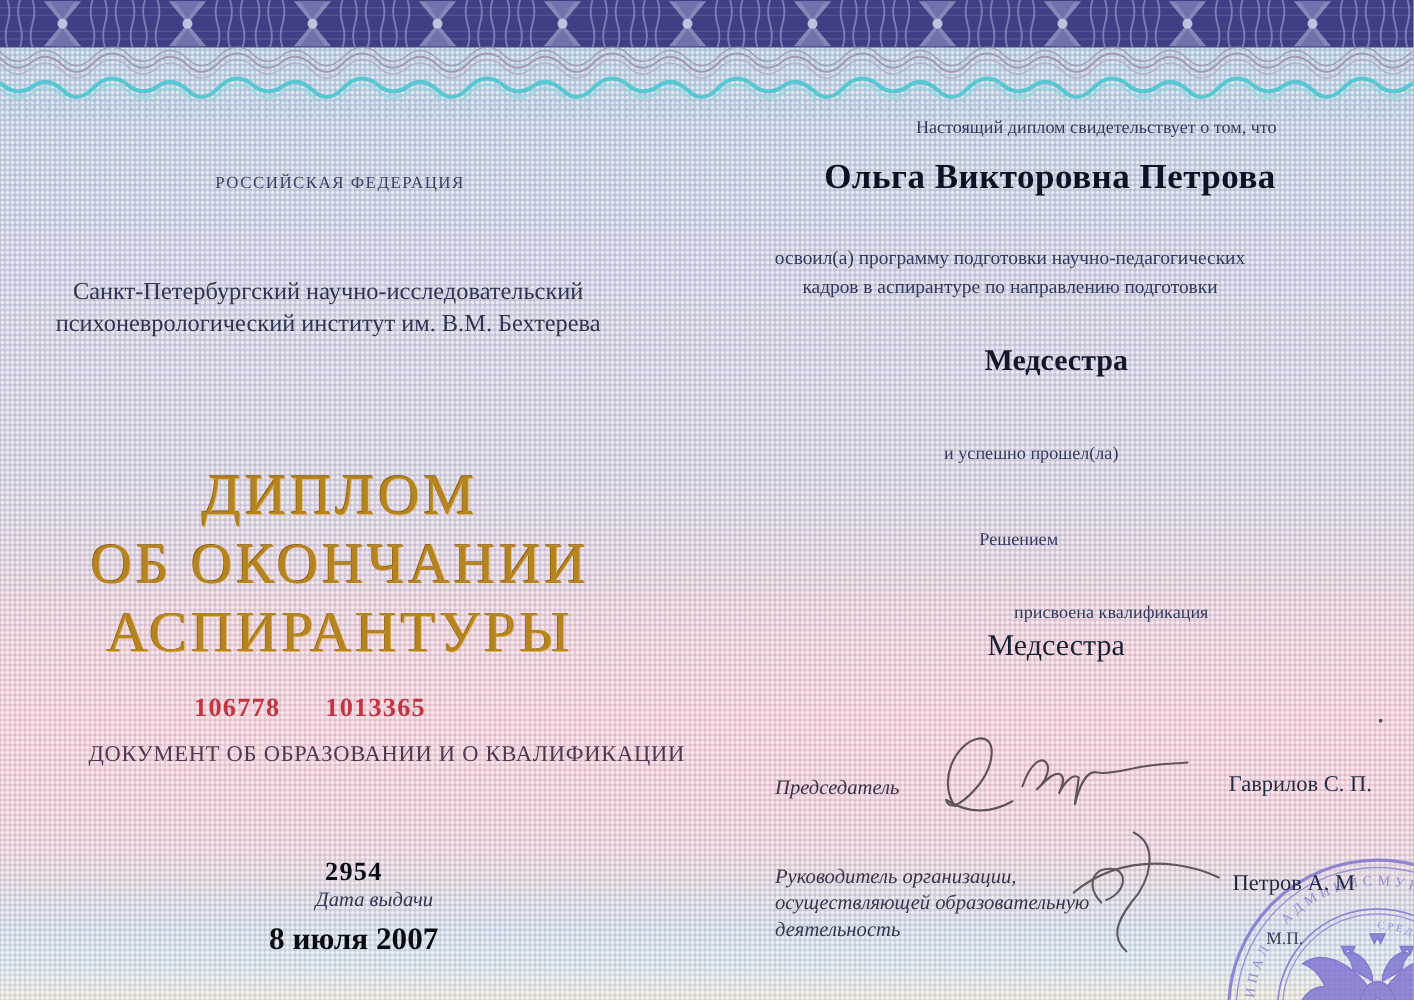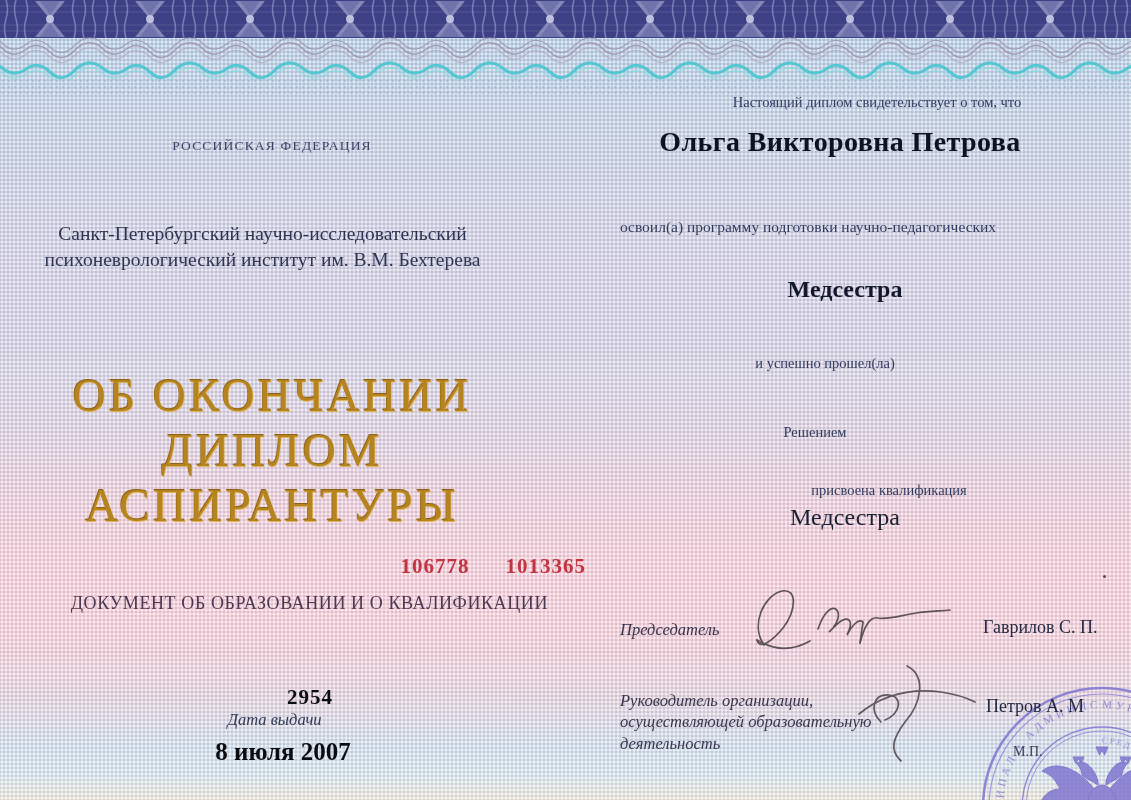--- a/index.html
+++ b/index.html
@@ -27,31 +27,31 @@
   .navy{color:#303a5e;}
   
   .country{top:138px;left:30px;width:484px;font-size:13.5px;letter-spacing:1.2px;color:#3a3f63;text-align:center;}
   .institution{top:221px;left:0;width:525px;font-size:19.5px;line-height:1.33;color:#2c3452;}
   .gold-title{
     top:368px;left:7px;width:530px;
     font-size:46px;line-height:1.2;letter-spacing:3px;
     color:#b5831f;
     text-shadow:.6px .6px 0 #dfb55c, -.6px -.6px 0 #8d6212;
   }
-  .numbers-row{top:554px;left:18px;width:568px;display:flex;justify-content:flex-end;gap:36px;
+  .numbers-row{top:554px;left:18px;width:460px;display:flex;justify-content:center;gap:36px;
     font-size:21px;font-weight:bold;color:#c13440;letter-spacing:1px;}
   .doc-type{top:593px;left:18px;width:530px;font-size:18px;letter-spacing:.6px;color:#4c3750;text-align:right;}
   .reg-label{top:665px;left:18px;width:530px;font-style:italic;font-size:16.5px;color:#2f3854;}
-  .reg-number{top:685px;left:18px;width:530px;font-size:21px;font-weight:bold;color:#0b0d16;letter-spacing:1px;padding-left:27px;}
-  .date-label{top:710px;left:18px;width:513px;font-style:italic;font-size:16.5px;color:#2f3854;}
+  .reg-number{top:685px;left:18px;width:530px;font-size:21px;font-weight:bold;color:#0b0d16;letter-spacing:1px;}
+  .date-label{top:710px;left:18px;width:563px;font-style:italic;font-size:16.5px;color:#2f3854;}
   .issue-date{top:738px;left:18px;width:530px;font-size:25px;font-weight:bold;color:#0a0c12;}
   
   .intro{top:94px;left:595px;width:490px;font-size:14.5px;padding-left:37px;}
   .recipient{top:126px;left:595px;width:490px;font-size:28px;font-weight:bold;color:#0d1220;letter-spacing:.4px;}
-  .program{top:195px;left:595px;width:426px;font-size:15.5px;line-height:1.5;margin-top:20px;}
+  .program{top:195px;left:595px;width:426px;font-size:15.5px;line-height:1.5;}
   .program-name{top:276px;left:600px;width:490px;font-size:24px;font-weight:bold;color:#121729;}
   .passed{top:355px;left:580px;width:490px;font-size:14.5px;}
   .decision{top:424px;left:570px;width:490px;font-size:14.5px;}
   .qual-label{top:482px;left:593px;width:592px;font-size:14.5px;}
   .qualification{top:504px;left:600px;width:490px;font-size:24px;color:#1a2034;}
   .tiny-dot{top:575px;left:1103px;width:3px;height:3px;border-radius:50%;background:#5a4a52;}
   .chair-label{top:620px;left:620px;font-style:italic;font-size:16.5px;color:#37334a;}
   .chair-name{top:617px;left:983px;font-size:18px;color:#242b45;}
   .head-label{top:690px;left:620px;font-style:italic;font-size:16.5px;line-height:1.3;color:#37334a;}
   .head-name{top:696px;left:986px;font-size:18px;color:#1f2640;z-index:4;}
@@ -90,41 +90,42 @@
   </svg>
 
   <div class="abs ctr country">РОССИЙСКАЯ ФЕДЕРАЦИЯ</div>
 
   <div class="abs ctr institution">
     <div>Санкт-Петербургский научно-исследовательский</div>
     <div>психоневрологический институт им. В.М. Бехтерева</div>
   </div>
 
   <div class="abs ctr gold-title">
+    <div>ДИПЛОМ</div>
     <div>ОБ ОКОНЧАНИИ</div>
-    <div>ДИПЛОМ</div>
     <div>АСПИРАНТУРЫ</div>
   </div>
 
   <div class="abs numbers-row">
     <span>106778</span>
     <span>1013365</span>
   </div>
 
   <div class="abs ctr doc-type">ДОКУМЕНТ ОБ ОБРАЗОВАНИИ И О КВАЛИФИКАЦИИ</div>
 
   <div class="abs ctr reg-number">2954</div>
   <div class="abs ctr date-label">Дата выдачи</div>
   <div class="abs ctr issue-date">8 июля 2007</div>
 
   <div class="abs ctr navy intro">Настоящий диплом свидетельствует о том, что</div>
   <div class="abs ctr recipient">Ольга Викторовна Петрова</div>
 
   <div class="abs ctr navy program">
     <div>освоил(а) программу подготовки научно-педагогических</div>
+    <div>кадров в аспирантуре по направлению подготовки</div>
   </div>
 
   <div class="abs ctr program-name">Медсестра</div>
   <div class="abs ctr navy passed">и успешно прошел(ла)</div>
   <div class="abs ctr navy decision">Решением</div>
   <div class="abs ctr navy qual-label">присвоена квалификация</div>
   <div class="abs ctr qualification">Медсестра</div>
 
   <div class="abs tiny-dot"></div>
 

